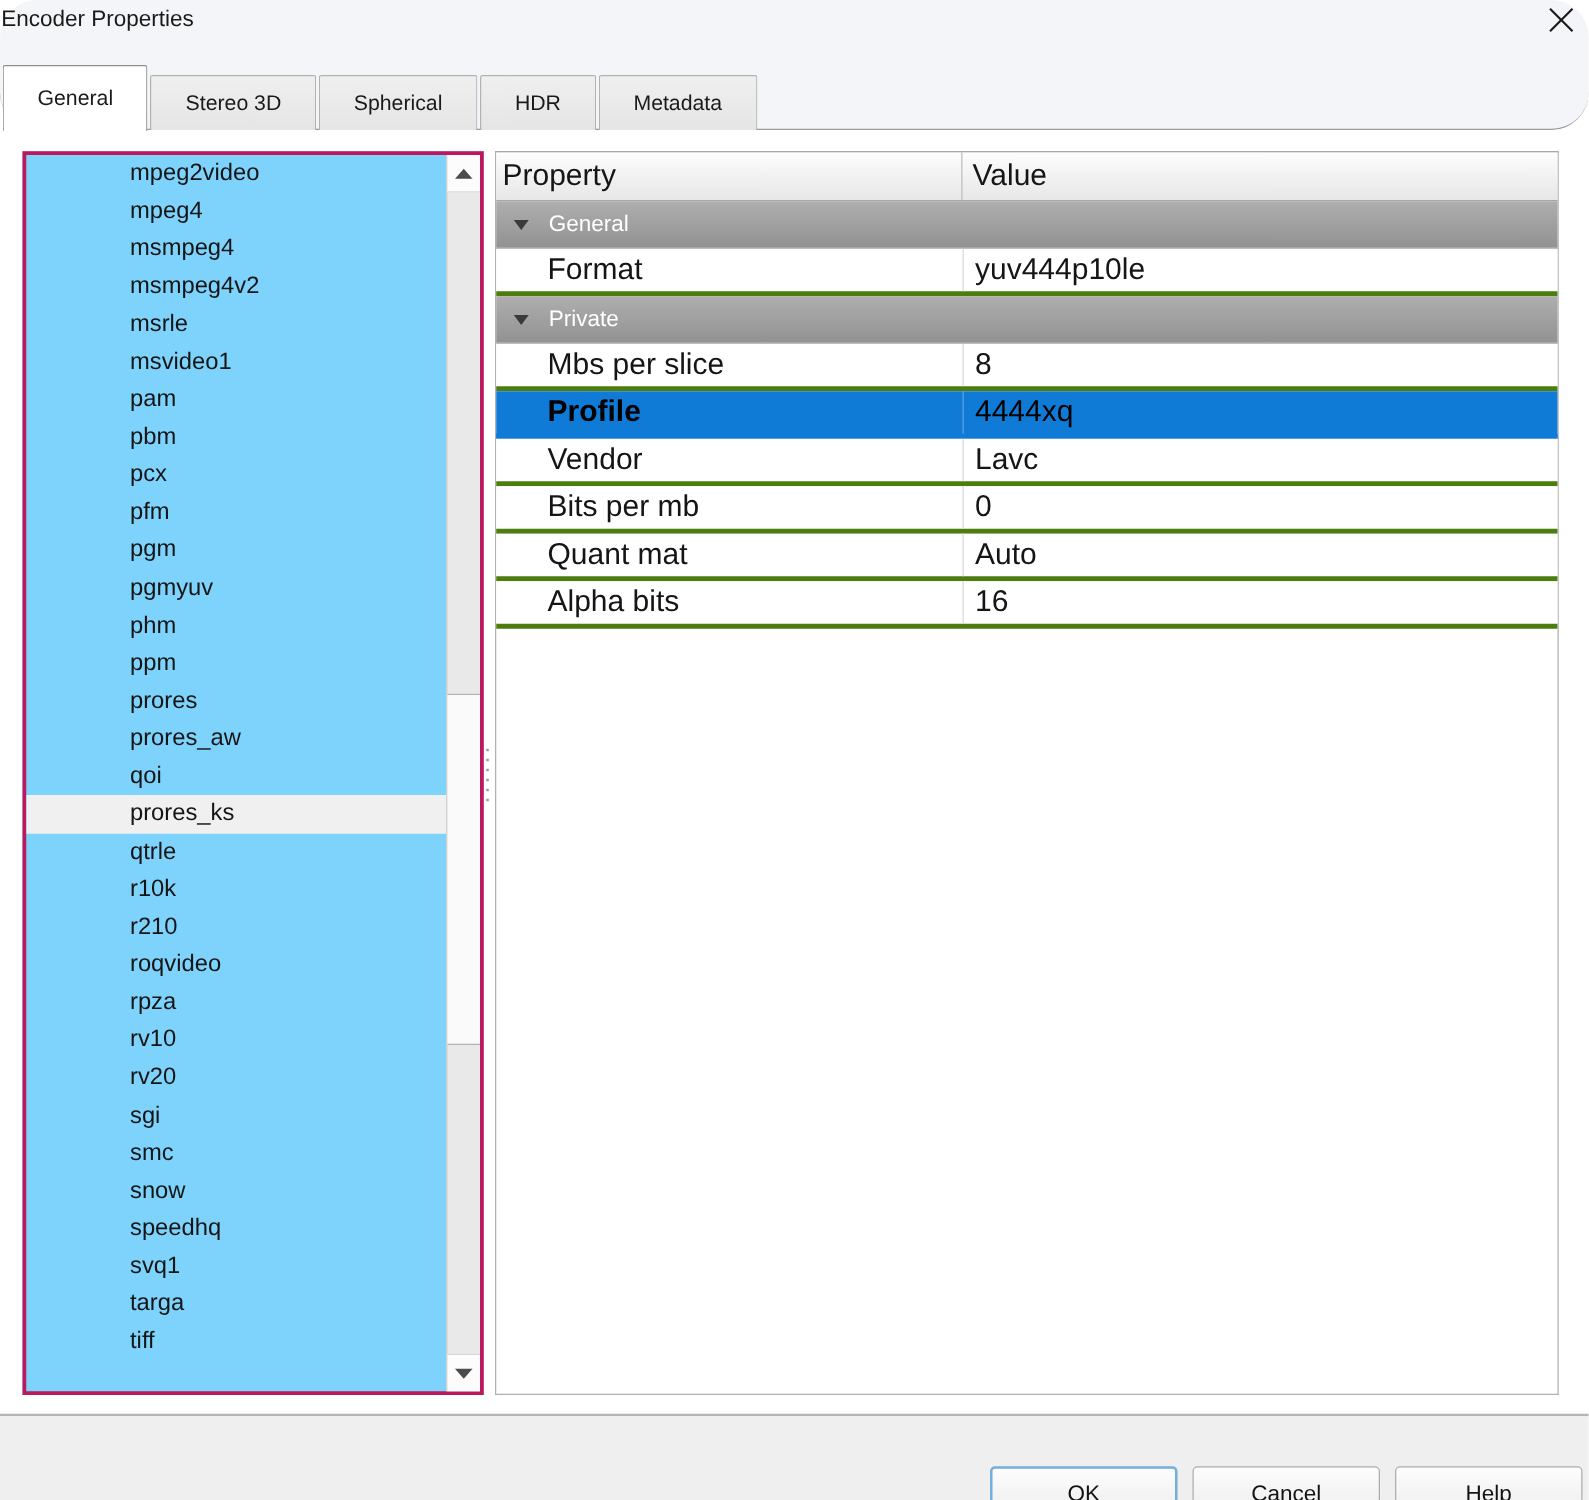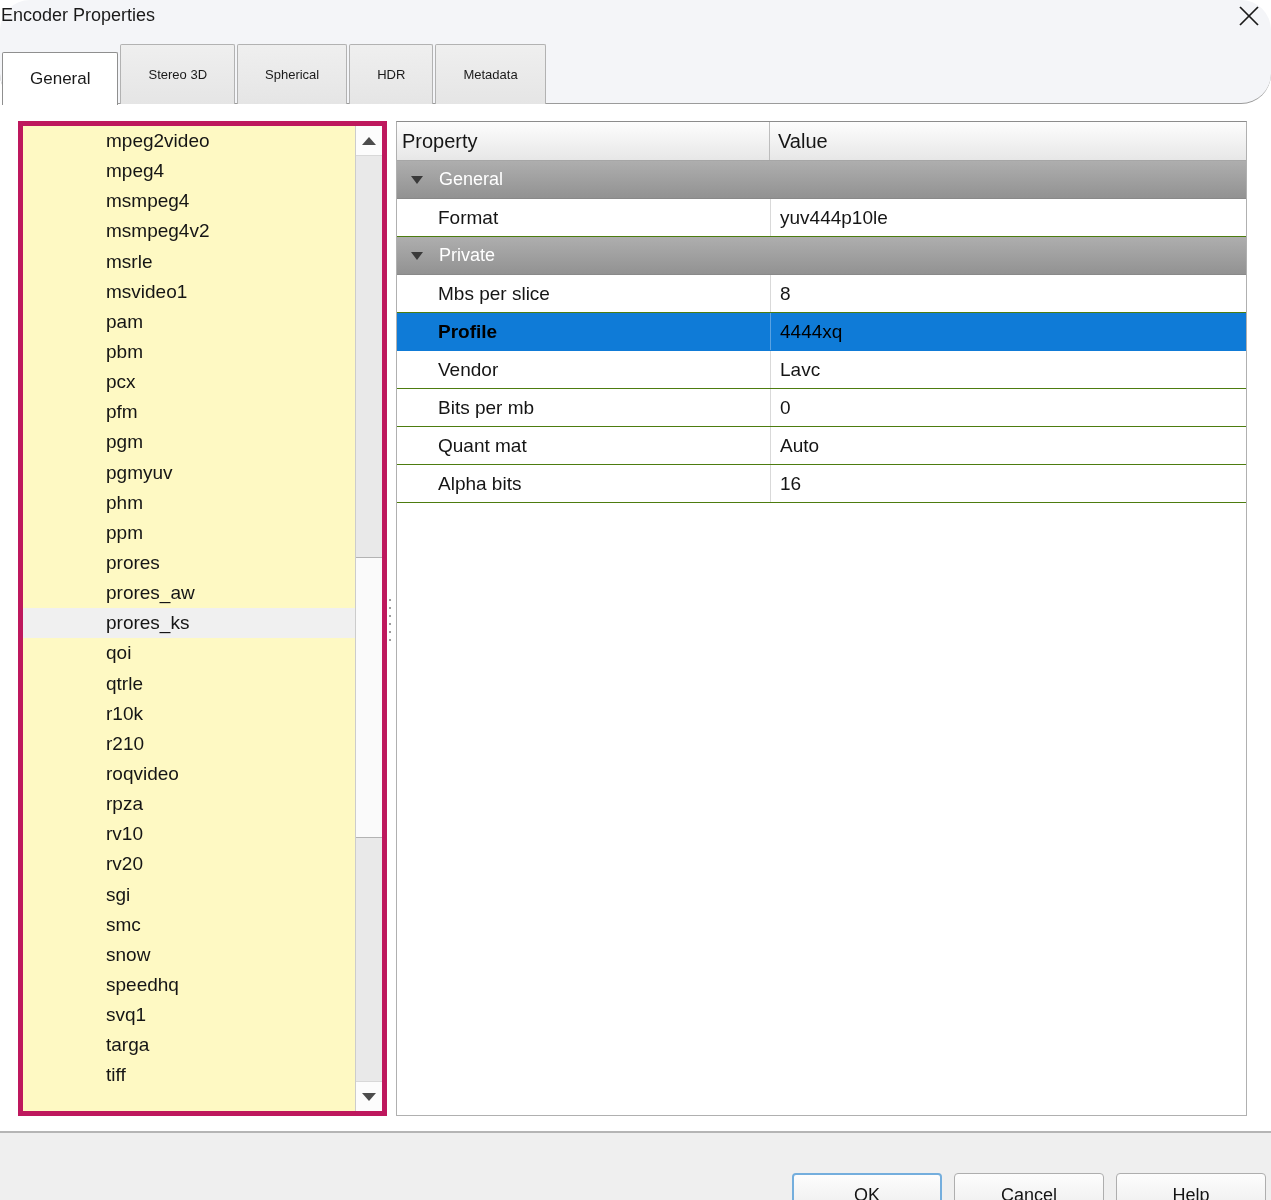--- a/index.html
+++ b/index.html
@@ -8,30 +8,30 @@
 
   
   .top-region { position:absolute; top:0; left:0; width:1271px; height:104px;
                 background:#f4f5f8; border-bottom:1px solid #9b9b9b;border-radius:30px; }
   .title { position:absolute; top:5px; left:1px; font-size:18px; color:#1a1a1a; }
   .close-btn { position:absolute; top:3px; right:9px; width:26px; height:26px;
                display:flex; align-items:center; justify-content:center; cursor:default; }
 
   .tabbar { position:absolute; left:2px; top:52px; height:52px; display:flex;
             align-items:flex-end; z-index:2; }
-  .tab { height:60px; background:linear-gradient(#efefef,#e5e5e5);
+  .tab { height:44px; background:linear-gradient(#efefef,#e5e5e5);
          border:1px solid #b2b2b2; border-bottom:none; border-radius:2px 2px 0 0;
-         padding:0 27px; display:flex; align-items:center; font-size:13px;
+         padding:0 27px; display:flex; align-items:center; font-size:17px;
          color:#1a1a1a; margin-right:2px; position:relative; }
   .tab.active { height:53px; margin-bottom:-1px; background:#ffffff;
                 border-color:#8f8f8f; z-index:3; font-size:17px; }
 
   
   .list-widget { position:absolute; left:18px; top:121px; width:369px; height:995px;
-                 border:5px solid #be185d; background:#fef9c3; display:flex; }
+                 border:3px solid #be185d; background:#7dd3fc; display:flex; }
   .list-viewport { flex:1; overflow:hidden; }
   .list-item { height:30.15px; line-height:30.15px; padding-left:83px; font-size:19px;
                color:#151515; white-space:nowrap; }
   .list-item.selected { background:#f0f0f0; }
 
   .list-scrollbar { width:27px; border-left:1px solid #cccccc; background:#e9e9e9;
                     position:relative; }
   .sb-btn { position:absolute; left:0; right:0; height:30px; background:#fcfcfc;
             display:flex; align-items:center; justify-content:center; }
   .sb-btn.up   { top:0; border-bottom:1px solid #d8d8d8; }
@@ -46,35 +46,35 @@
 
   
   .splitter { position:absolute; left:388px; top:599px; width:4px; height:50px;
               display:flex; flex-direction:column; gap:6px; align-items:center; }
   .splitter .dot { width:2px; height:2px; background:#9c9c9c; flex:none; }
 
   
   .prop-table { position:absolute; left:396px; top:121px; width:851px; height:995px;
                 border:1px solid #b0b0b0; border-top-color:#8c8c8c; background:#ffffff; }
   .t-header { display:flex; height:39px; background:linear-gradient(#fdfdfd,#e7e7e7);
-              border-bottom:1px solid #a6a6a6; font-size:20px; color:#161616; }
+              border-bottom:1px solid #a6a6a6; font-size:24px; color:#161616; }
   .t-header .hc1 { width:373px; padding-left:5px; display:flex; align-items:center;
                    border-right:1px solid #bdbdbd; }
   .t-header .hc2 { flex:1; padding-left:8px; display:flex; align-items:center; }
 
   .group-row { height:38px; background:linear-gradient(#aeaeae,#929292);
                border-bottom:1px solid #898989; display:flex; align-items:center;
                color:#ffffff; font-size:18px; }
   .group-row .arrow { margin-left:14px; width:0; height:0;
                       border-left:6px solid transparent; border-right:6px solid transparent;
                       border-top:8px solid #3a3a3a; }
   .group-row .label { margin-left:16px; }
 
-  .prop-row { height:38px; display:flex; border-bottom:1px solid #4d7c0f;
-              font-size:19px; color:#151515; background:#ffffff;text-align:right; }
+  .prop-row { height:38px; display:flex; border-bottom:4px solid #4d7c0f;
+              font-size:24px; color:#151515; background:#ffffff;text-align:right; }
   .prop-row .c1 { width:373px; padding-left:41px; display:flex; align-items:center; }
   .prop-row .c2 { flex:1; padding-left:9px; border-left:1px solid #d9d9d9;
                   display:flex; align-items:center; }
   .prop-row.selected { background:#0f7bd7; color:#000000; border-bottom-color:#0f7bd7; }
   .prop-row.selected .c1 { font-weight:bold; }
   .prop-row.selected .c2 { border-left-color:#5aa2e2; }
 
   
   .footer-sep { position:absolute; top:1131px; left:0; width:1271px; height:2px;
                 background:#b5b5b5; }
@@ -118,22 +118,22 @@
       <div class="list-item">pam</div>
       <div class="list-item">pbm</div>
       <div class="list-item">pcx</div>
       <div class="list-item">pfm</div>
       <div class="list-item">pgm</div>
       <div class="list-item">pgmyuv</div>
       <div class="list-item">phm</div>
       <div class="list-item">ppm</div>
       <div class="list-item">prores</div>
       <div class="list-item">prores_aw</div>
+      <div class="list-item">qoi</div>
       <div class="list-item selected">prores_ks</div>
-      <div class="list-item">qoi</div>
       <div class="list-item">qtrle</div>
       <div class="list-item">r10k</div>
       <div class="list-item">r210</div>
       <div class="list-item">roqvideo</div>
       <div class="list-item">rpza</div>
       <div class="list-item">rv10</div>
       <div class="list-item">rv20</div>
       <div class="list-item">sgi</div>
       <div class="list-item">smc</div>
       <div class="list-item">snow</div>

